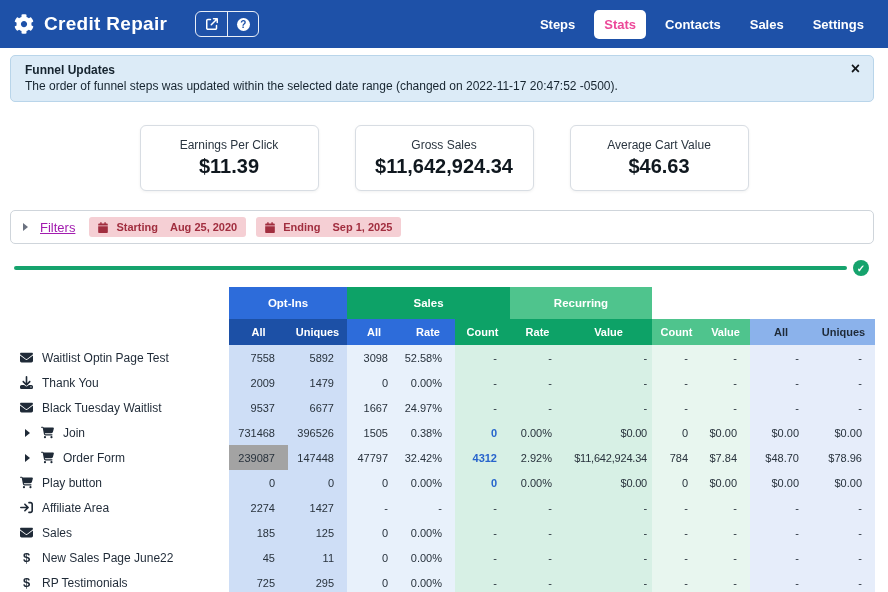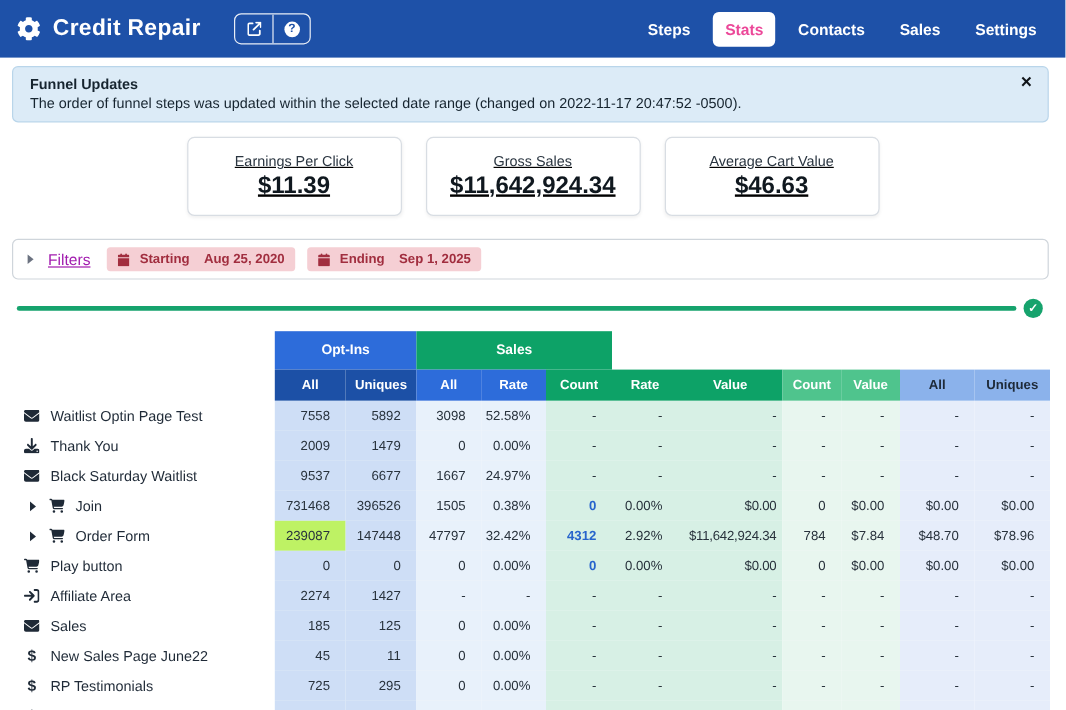--- a/index.html
+++ b/index.html
@@ -20,21 +20,21 @@
   .nav-tab { color:#fff; font-size:13px; font-weight:700; padding:7px 10px; border-radius:5px; cursor:pointer; white-space:nowrap; }
   .nav-tab.active { background:#fff; color:#ec4899; }
 
   
   .alert { margin:7px 14px 0 10px; background:#dcebf7; border:1px solid #b9d5ea; border-radius:5px; padding:7px 36px 8px 14px; position:relative; color:#16242f; }
   .alert-title { font-size:12px; font-weight:700; margin-bottom:2px; }
   .alert-msg { font-size:12px; }
   .alert-close { position:absolute; top:5px; right:13px; background:none; border:none; font-size:16px; font-weight:700; color:#101418; cursor:pointer; line-height:1; }
 
   
-  .cards { display:flex; justify-content:center; gap:20px; margin-top:12px;text-decoration:underline; }
+  .cards { display:flex; justify-content:center; gap:36px; margin-top:23px; }
   .card { width:179px; height:66px; background:#fff; border:1px solid #d8dde3; border-radius:6px;
     box-shadow:0 1px 3px rgba(0,0,0,.06); display:flex; flex-direction:column; align-items:center; justify-content:center; gap:3px; }
   .card-label { font-size:12px; color:#2a3540; }
   .card-value { font-size:20px; font-weight:700; color:#10181f; }
 
   
   .filters { margin:19px 14px 0 10px; height:34px; border:1px solid #cfd5db; border-radius:5px; display:flex; align-items:center; padding:0 12px; gap:14px; }
   .filters-toggle { display:flex; align-items:center; gap:12px; cursor:pointer; }
   .caret-right { width:0; height:0; border-left:5px solid #6b7280; border-top:4px solid transparent; border-bottom:4px solid transparent; }
   .filters-label { font-size:13px; color:#a21caf;text-decoration:underline; }
@@ -168,20 +168,21 @@
 <div class="progress-row">
   <div class="progress-bar"></div>
   <div class="check-circle">✓</div>
 </div>
 
 <div class="ftable" id="funnel-table">
     <div class="trow group-row">
       <div class="corner-cell"></div>
       <div class="group-cell" style="grid-column: span 2; background: rgb(45, 108, 218); color: rgb(255, 255, 255);">Opt-Ins</div>
       <div class="group-cell" style="grid-column: span 3; background: rgb(13, 162, 103); color: rgb(255, 255, 255);">Sales</div>
+      <div class="group-cell" style="grid-column: span 2; background: rgb(79, 196, 141); color: rgb(255, 255, 255);">Recurring</div>
     </div>
     <div class="trow sub-row">
       <div class="corner-cell"></div>
       <div class="sub-cell" style="background: rgb(28, 80, 166); color: rgb(255, 255, 255);">All</div>
       <div class="sub-cell" style="background: rgb(28, 80, 166); color: rgb(255, 255, 255);">Uniques</div>
       <div class="sub-cell" style="background: rgb(45, 108, 218); color: rgb(255, 255, 255);">All</div>
       <div class="sub-cell" style="background: rgb(45, 108, 218); color: rgb(255, 255, 255);">Rate</div>
       <div class="sub-cell" style="background: rgb(13, 162, 103); color: rgb(255, 255, 255);">Count</div>
       <div class="sub-cell" style="background: rgb(13, 162, 103); color: rgb(255, 255, 255);">Rate</div>
       <div class="sub-cell" style="background: rgb(13, 162, 103); color: rgb(255, 255, 255);">Value</div>
@@ -226,21 +227,21 @@
       <div class="data-cell" style="background: rgb(232, 246, 239);">-</div>
       <div class="data-cell" style="background: rgb(232, 246, 239);">-</div>
       <div class="data-cell" style="background: rgb(230, 237, 250);">-</div>
       <div class="data-cell" style="background: rgb(230, 237, 250);">-</div>
     </div>
     <div class="trow body-row">
       <div class="name-cell">
         <svg class="ic">
           <use href="#sym-envelope"></use>
         </svg>
-        <span>Black Saturday Waitlist</span>
+        <span>Black Tuesday Waitlist</span>
       </div>
       <div class="data-cell" style="background: rgb(206, 222, 246);">9537</div>
       <div class="data-cell" style="background: rgb(206, 222, 246);">6677</div>
       <div class="data-cell" style="background: rgb(232, 241, 251);">1667</div>
       <div class="data-cell" style="background: rgb(232, 241, 251);">24.97%</div>
       <div class="data-cell" style="background: rgb(215, 240, 229);">-</div>
       <div class="data-cell" style="background: rgb(215, 240, 229);">-</div>
       <div class="data-cell value-col" style="background: rgb(215, 240, 229);">-</div>
       <div class="data-cell" style="background: rgb(232, 246, 239);">-</div>
       <div class="data-cell" style="background: rgb(232, 246, 239);">-</div>
@@ -268,21 +269,21 @@
       <div class="data-cell" style="background: rgb(230, 237, 250);">$0.00</div>
     </div>
     <div class="trow body-row">
       <div class="name-cell indent">
         <span class="caret-right"></span>
         <svg class="ic">
           <use href="#sym-cart"></use>
         </svg>
         <span>Order Form</span>
       </div>
-      <div class="data-cell" style="background: #bef264;">239087</div>
+      <div class="data-cell" style="background: #a3a3a3;">239087</div>
       <div class="data-cell" style="background: rgb(206, 222, 246);">147448</div>
       <div class="data-cell" style="background: rgb(232, 241, 251);">47797</div>
       <div class="data-cell" style="background: rgb(232, 241, 251);">32.42%</div>
       <div class="data-cell link" style="background: rgb(215, 240, 229);">4312</div>
       <div class="data-cell" style="background: rgb(215, 240, 229);">2.92%</div>
       <div class="data-cell value-col" style="background: rgb(215, 240, 229);">$11,642,924.34</div>
       <div class="data-cell" style="background: rgb(232, 246, 239);">784</div>
       <div class="data-cell" style="background: rgb(232, 246, 239);">$7.84</div>
       <div class="data-cell" style="background: rgb(230, 237, 250);">$48.70</div>
       <div class="data-cell" style="background: rgb(230, 237, 250);">$78.96</div>

